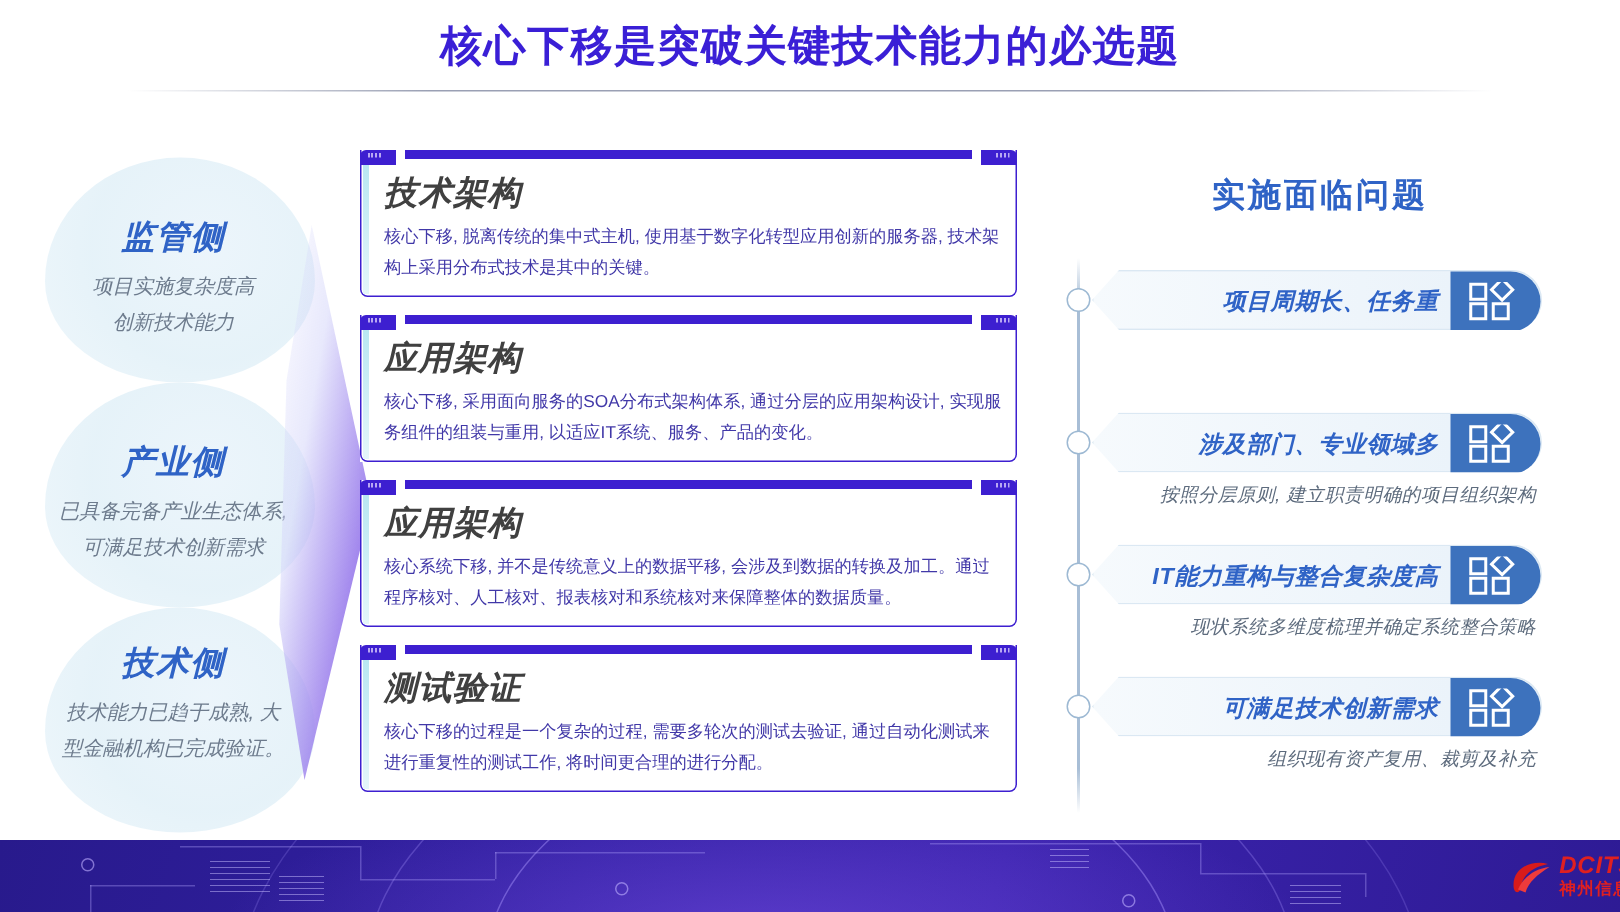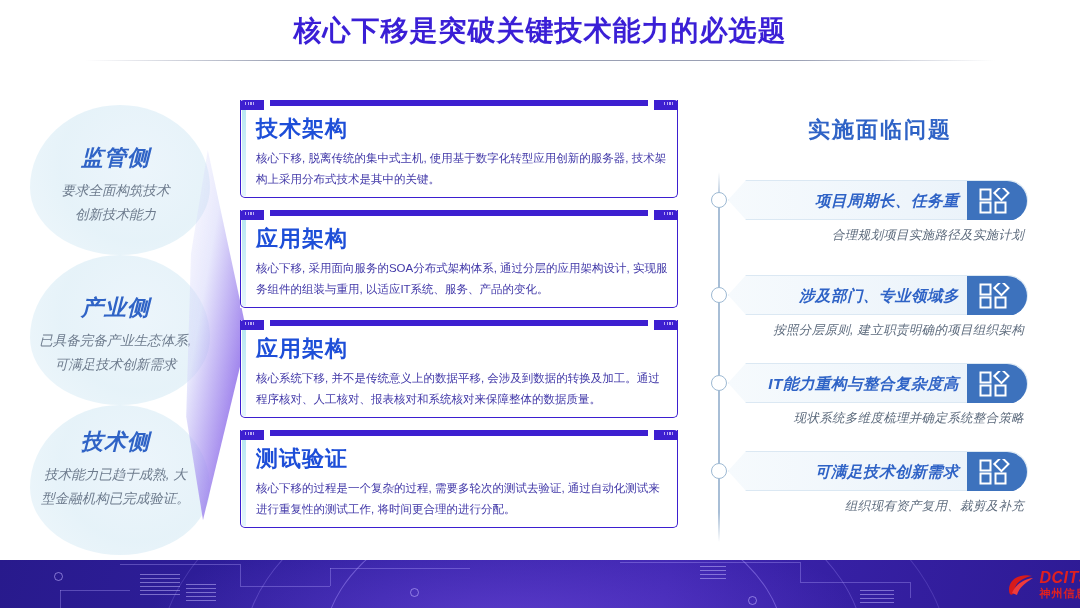--- a/index.html
+++ b/index.html
@@ -82,21 +82,21 @@
   .card-topbar .dash-r{
     position:absolute;right:5px;top:2px;width:9px;height:3px;
     background:repeating-linear-gradient(to right,#b9a8f3 0 1.4px,transparent 1.4px 2.6px);
   }
   .card-innerglow{
     position:absolute;left:1.6px;top:10px;width:4px;bottom:1.6px;
     background:linear-gradient(to bottom,#b9e7f2,#e4f6fa);
   }
   .card-title{
     position:absolute;left:16px;top:14px;
-    font-size:22px;font-weight:bold;color:#1d4ed8;letter-spacing:1px;
+    font-size:22px;font-weight:bold;color:#404040;letter-spacing:1px;font-style:italic;
   }
   .card-body{
     position:absolute;left:16px;right:10px;top:48px;
     font-size:11.5px;color:#4138a8;line-height:1.85;
   }
 
   
   #right-col{position:absolute;left:700px;top:100px;width:380px;height:450px;}
   #right-title{
     position:absolute;left:0;top:15px;width:360px;text-align:center;
@@ -183,21 +183,21 @@
 <div id="title-rule"></div>
 
 <div id="left-col">
 
   <div class="left-blob" style="top:10px;"></div>
   <div class="left-blob" style="top:160px;"></div>
   <div class="left-blob" style="top:310px;"></div>
 
   <div class="left-item" style="top:48px;">
     <div class="left-head">监管侧</div>
-    <div class="left-desc">要求全面构筑技术</div>
+    <div class="left-desc">项目实施复杂度高</div>
     <div class="left-desc">创新技术能力</div>
   </div>
 
   <div class="left-item" style="top:198px;">
     <div class="left-head">产业侧</div>
     <div class="left-desc">已具备完备产业生态体系,</div>
     <div class="left-desc">可满足技术创新需求</div>
   </div>
 
   <div class="left-item" style="top:332px;">
@@ -283,21 +283,20 @@
       <div class="issue-label">项目周期长、任务重</div>
       <div class="issue-icon">
         <svg width="36" height="26" viewBox="0 0 36 26">
           <rect x="1.5" y="1.5" width="10" height="10" fill="none" stroke="#ffffff" stroke-width="2"></rect>
           <rect x="1.5" y="14.5" width="10" height="10" fill="none" stroke="#ffffff" stroke-width="2"></rect>
           <rect x="16.5" y="14.5" width="10" height="10" fill="none" stroke="#ffffff" stroke-width="2"></rect>
           <rect x="16" y="-0.5" width="10" height="10" fill="none" stroke="#ffffff" stroke-width="2" transform="rotate(45 21 6.5)"></rect>
         </svg>
       </div>
     </div>
-    <div class="issue-desc">合理规划项目实施路径及实施计划</div>
   </div>
 
   <div class="issue" style="top:175px;">
     <div class="issue-pill">
       <div class="issue-label">涉及部门、专业领域多</div>
       <div class="issue-icon">
         <svg width="36" height="26" viewBox="0 0 36 26">
           <rect x="1.5" y="1.5" width="10" height="10" fill="none" stroke="#ffffff" stroke-width="2"></rect>
           <rect x="1.5" y="14.5" width="10" height="10" fill="none" stroke="#ffffff" stroke-width="2"></rect>
           <rect x="16.5" y="14.5" width="10" height="10" fill="none" stroke="#ffffff" stroke-width="2"></rect>

